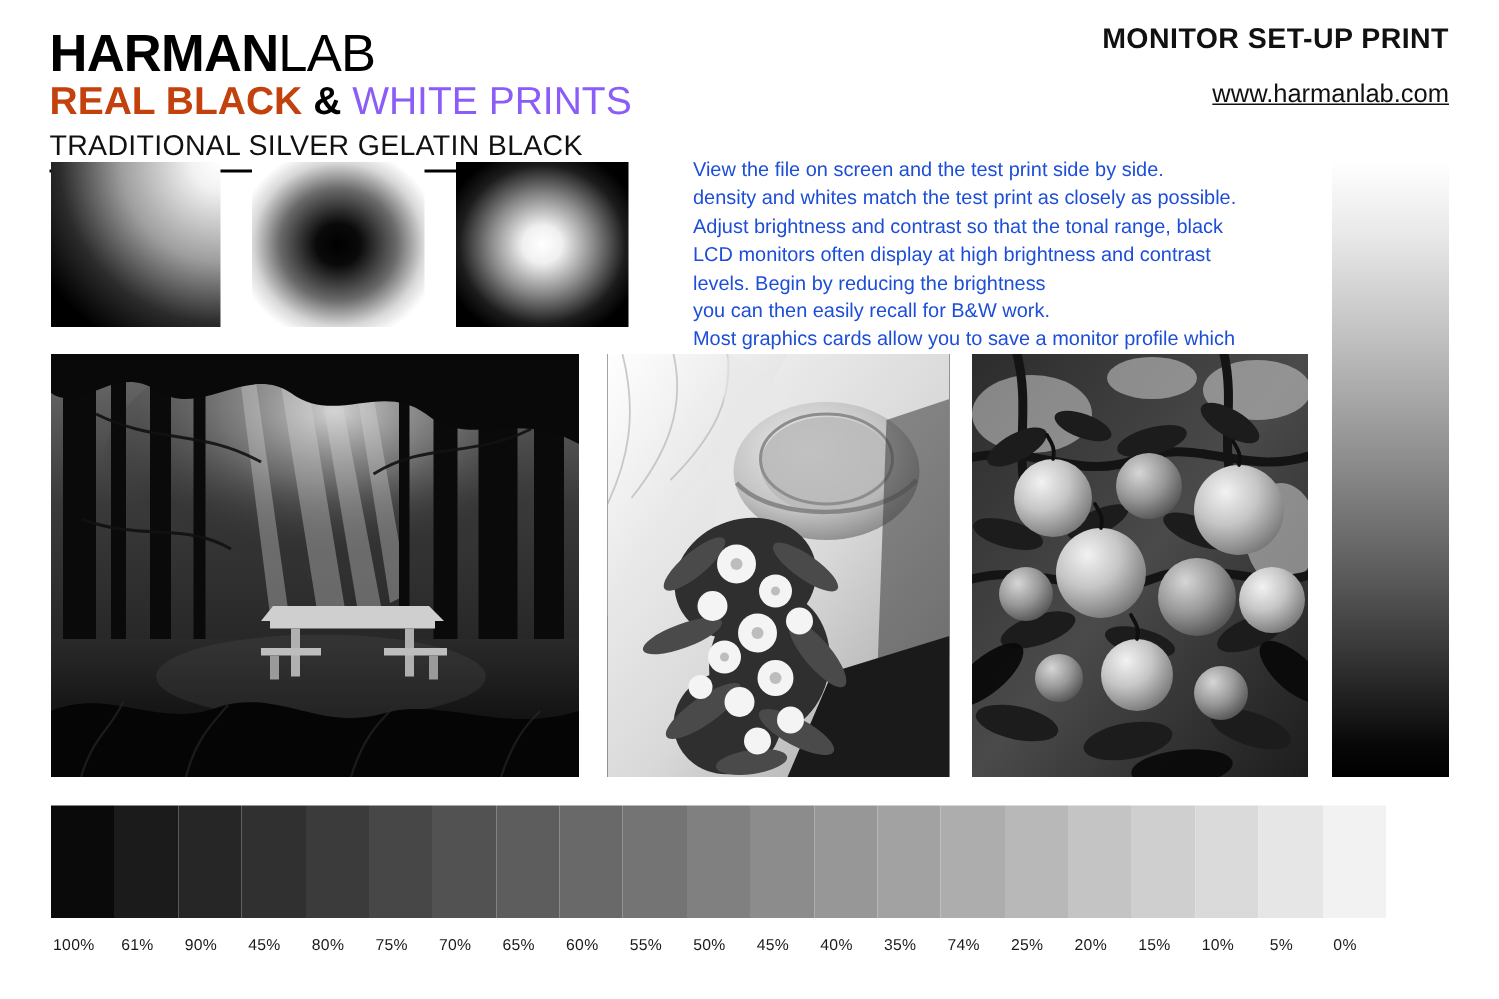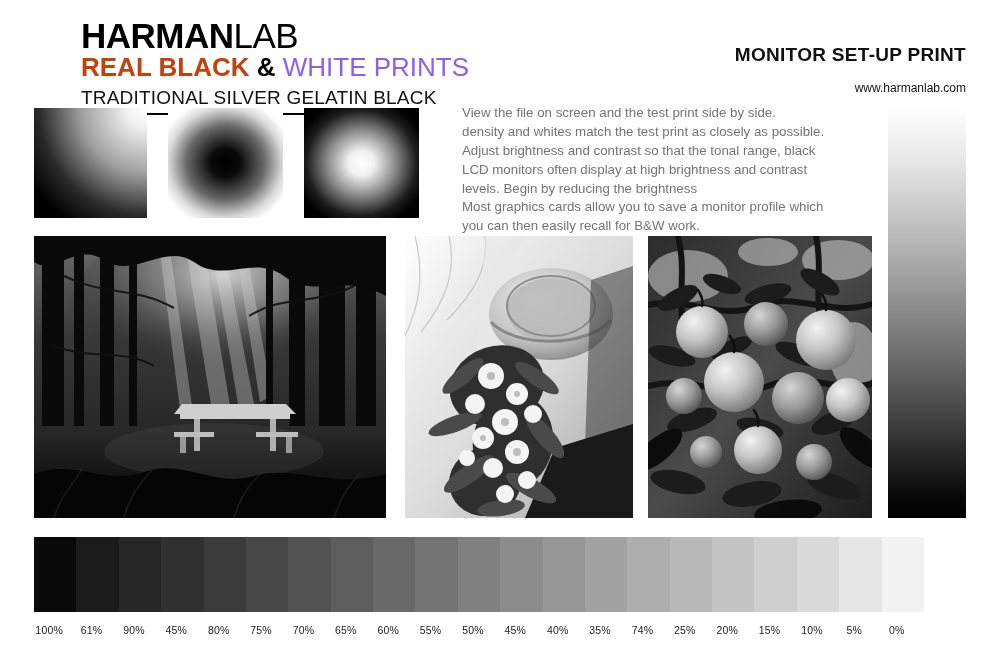--- a/index.html
+++ b/index.html
@@ -22,21 +22,20 @@
     width: 999px;
     height: 666px;
   }
 
   
   .logo-block {
     position: absolute;
     left: 33px;
     top: 18px;
     width: 420px;
-    margin-left: 48px;
   }
   .logo-line1 {
     font-size: 35px;
     font-weight: bold;
     letter-spacing: -0.5px;
     line-height: 1.0;
     color: #000;
     white-space: nowrap;
   }
   .logo-line1 .light {
@@ -66,34 +65,34 @@
     height: 2px;
     background: #000;
     margin-top: 1px;
   }
 
   .header-right {
     position: absolute;
     right: 33px;
     top: 16px;
     text-align: right;
-    margin-top: 28px;
   }
   .header-title {
     font-size: 19px;
     font-weight: bold;
     letter-spacing: 0.3px;
     color: #111;
     white-space: nowrap;
   }
   .header-url {
-    font-size: 12px;
+    font-size: 17px;
     color: #111;
     margin-top: 15px;
     white-space: nowrap;
+    text-decoration: underline;
   }
 
   
   .patch {
     position: absolute;
     top: 108px;
   }
   #patch-corner {
     left: 34px;
     width: 113px;
@@ -115,21 +114,21 @@
   }
 
   
   .instructions {
     position: absolute;
     left: 462px;
     top: 104px;
     width: 400px;
     font-size: 13.3px;
     line-height: 1.42;
-    color: #737373;
+    color: #1d4ed8;
   }
   .instructions p { margin: 0; }
 
   
   #vertical-gradient {
     position: absolute;
     left: 888px;
     top: 108px;
     width: 78px;
     height: 410px;
@@ -210,22 +209,22 @@
   <div class="patch" id="patch-corner"></div>
   <div class="patch" id="patch-dark-center"></div>
   <div class="patch" id="patch-light-center"></div>
 
   <div class="instructions">
     <p>View the file on screen and the test print side by side.</p>
     <p>density and whites match the test print as closely as possible.</p>
     <p>Adjust brightness and contrast so that the tonal range, black</p>
     <p>LCD monitors often display at high brightness and contrast</p>
     <p>levels. Begin by reducing the brightness</p>
+    <p>you can then easily recall for B&amp;W work.</p>
     <p>Most graphics cards allow you to save a monitor profile which</p>
-    <p>you can then easily recall for B&amp;W work.</p>
   </div>
 
   <div id="vertical-gradient"></div>
 
   <div class="photo" id="photo-forest">
     <svg viewBox="0 0 352 282" preserveAspectRatio="none">
       <defs>
         <linearGradient id="fgSky" x1="0" y1="0" x2="0" y2="1">
           <stop offset="0%" stop-color="#6e6e6e"></stop>
           <stop offset="35%" stop-color="#3a3a3a"></stop>

